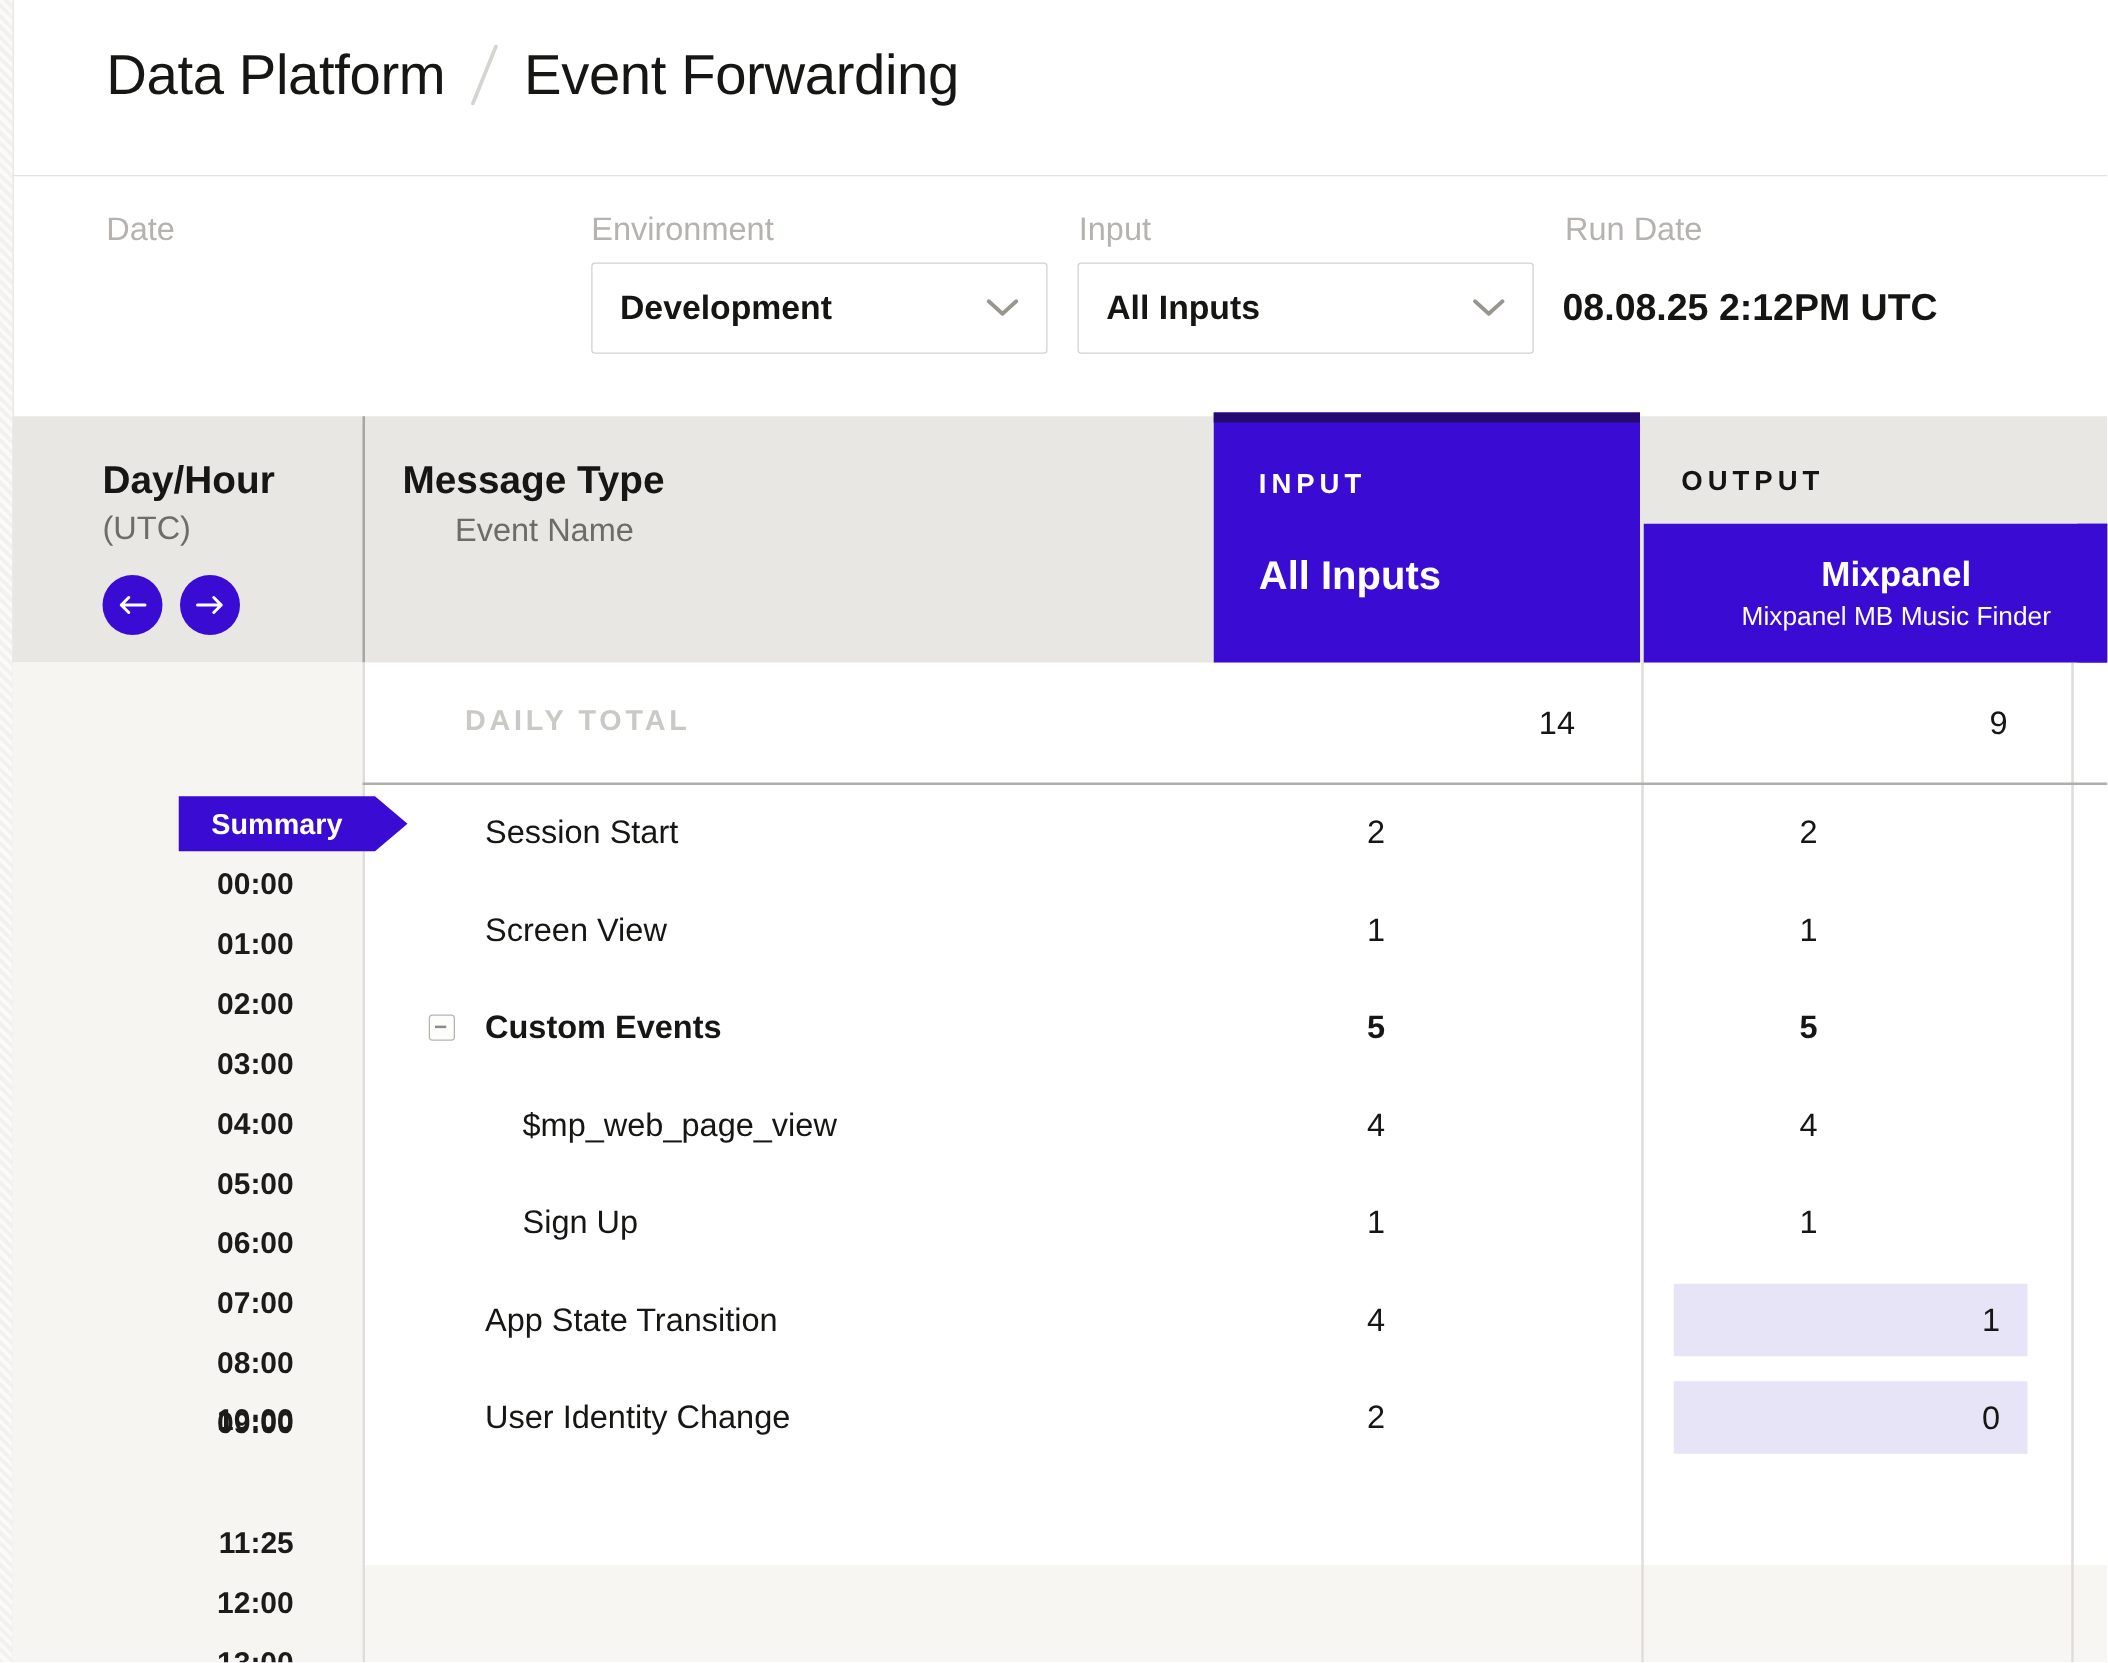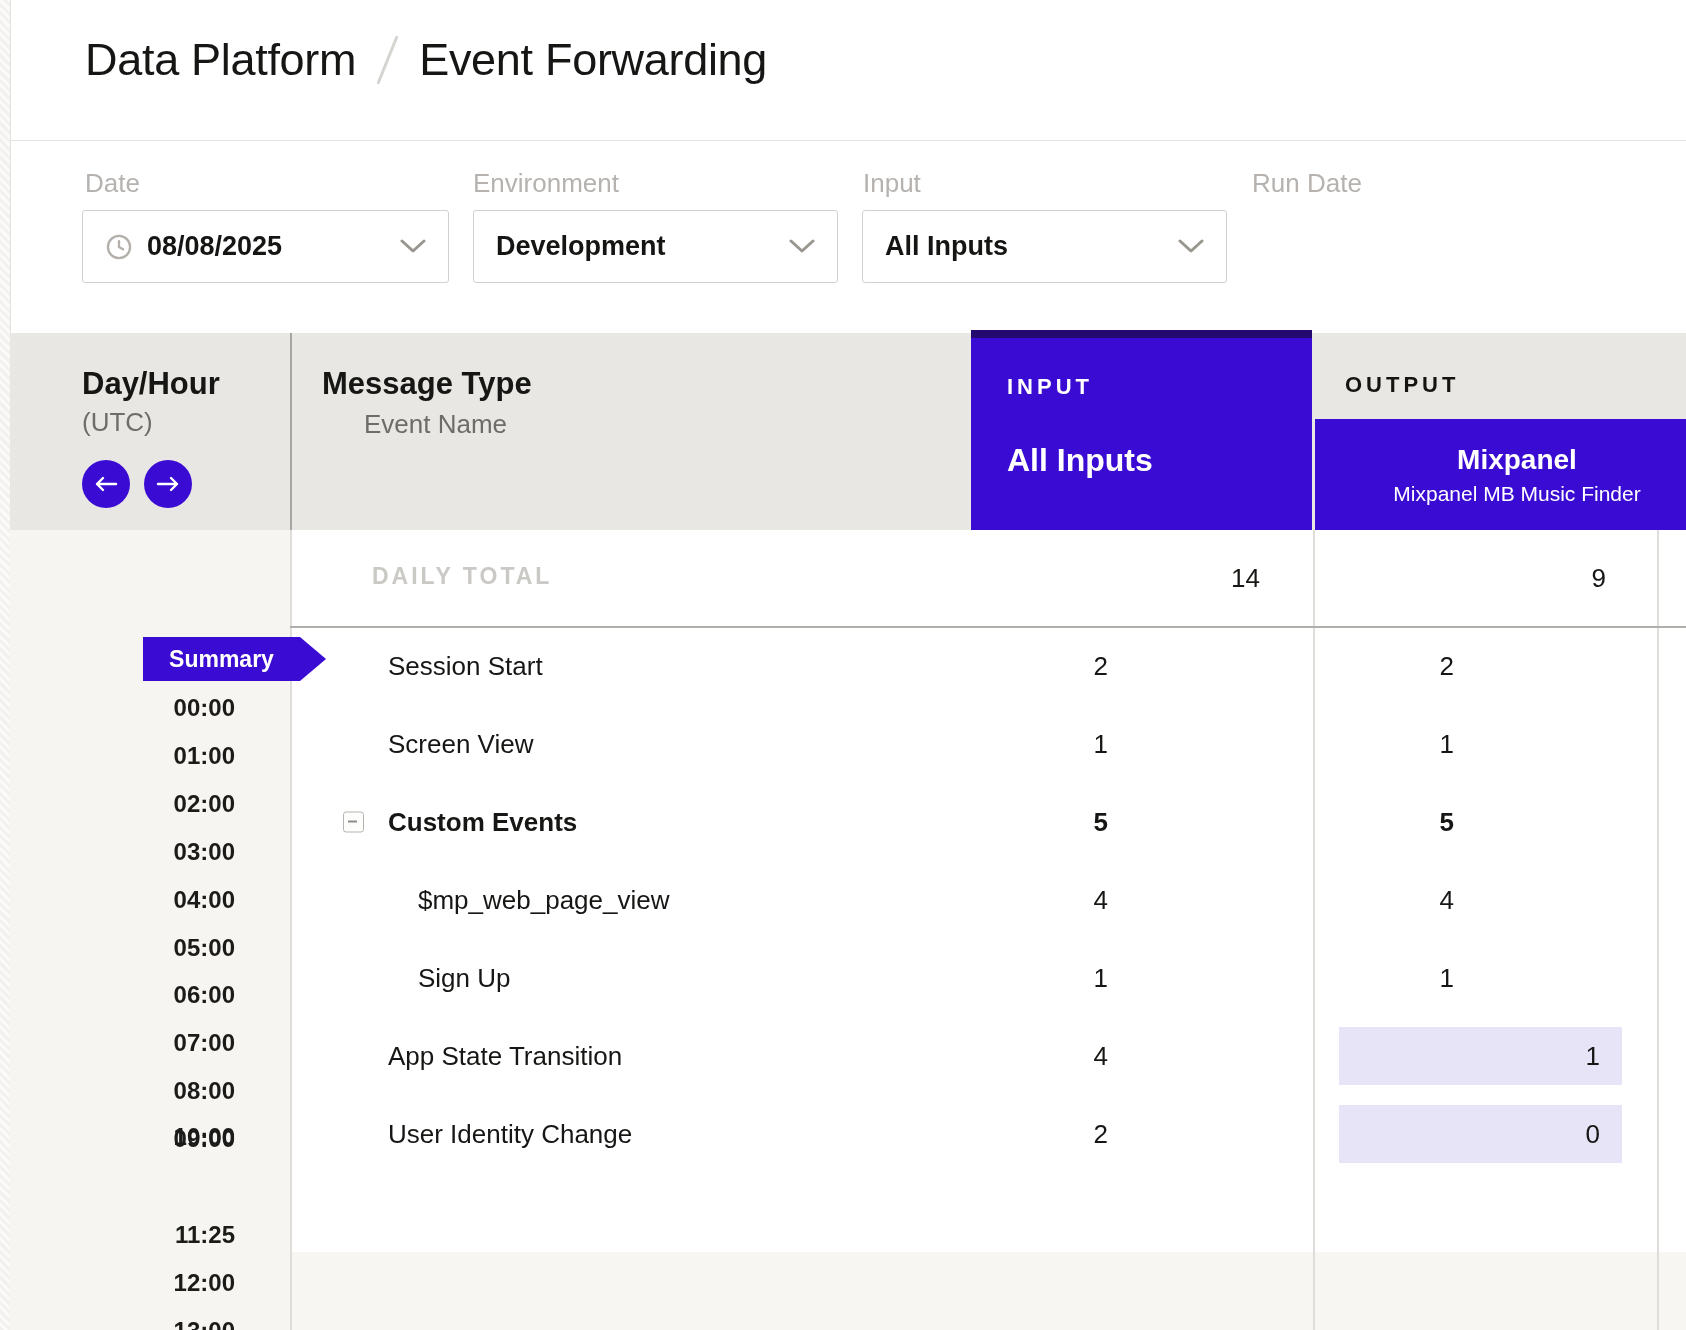--- a/index.html
+++ b/index.html
@@ -96,48 +96,38 @@
     <span class="crumb-slash"></span>
     <span class="crumb">Event Forwarding</span>
   </div>
   <div class="abs header-divider"></div>
 
   <div class="abs f-label" style="left:85px;">Date</div>
   <div class="abs f-label" style="left:473px;">Environment</div>
   <div class="abs f-label" style="left:863px;">Input</div>
   <div class="abs f-label" style="left:1252px;">Run Date</div>
 
-  <div class="abs fbox" style="left:82px;width:367px;">
-    <svg width="28" height="28" viewBox="0 0 24 24" style="margin-right:14px;">
-      <circle cx="12" cy="12" r="9.5" fill="none" stroke="#B3B0AC" stroke-width="2"></circle>
-      <path d="M12 7v5l3.5 2" fill="none" stroke="#B3B0AC" stroke-width="2" stroke-linecap="round"></path>
-    </svg>
-    <span class="val">08/08/2025</span>
-    <span class="spacer"></span>
-    <svg width="26" height="15" viewBox="0 0 26 15">
-      <polyline points="2,2 13,12 24,2" fill="none" stroke="#98968F" stroke-width="3" stroke-linecap="round" stroke-linejoin="round"></polyline>
-    </svg>
-  </div>
 
   <div class="abs fbox" style="left:473px;width:365px;">
     <span class="val">Development</span>
     <span class="spacer"></span>
     <svg width="26" height="15" viewBox="0 0 26 15">
       <polyline points="2,2 13,12 24,2" fill="none" stroke="#98968F" stroke-width="3" stroke-linecap="round" stroke-linejoin="round"></polyline>
     </svg>
   </div>
 
   <div class="abs fbox" style="left:862px;width:365px;">
     <span class="val">All Inputs</span>
     <span class="spacer"></span>
     <svg width="26" height="15" viewBox="0 0 26 15">
       <polyline points="2,2 13,12 24,2" fill="none" stroke="#98968F" stroke-width="3" stroke-linecap="round" stroke-linejoin="round"></polyline>
     </svg>
   </div>
 
+  <div class="abs rundate-val" style="left:1250px;">08.08.25 2:12PM UTC</div>
 
   <div class="abs band"></div>
   <div class="abs sidebar-bg"></div>
   <div class="abs bottom-band"></div>
 
   <div class="abs col-head" style="left:82px;top:366px;">Day/Hour</div>
   <div class="abs col-sub" style="left:82px;top:407px;color:#6F6D6A;">(UTC)</div>
   <div class="abs nav-btn" style="left:82px;top:460px;">
     <svg width="24" height="16" viewBox="0 0 24 16">
       <path d="M22 8H3M9 2L3 8l6 6" fill="none" stroke="#fff" stroke-width="2.4" stroke-linecap="round" stroke-linejoin="round"></path>

